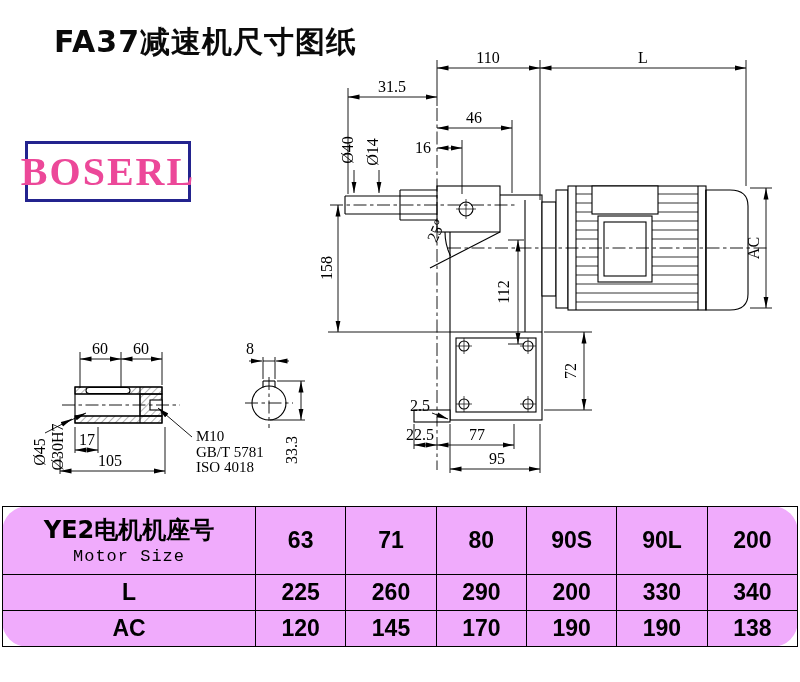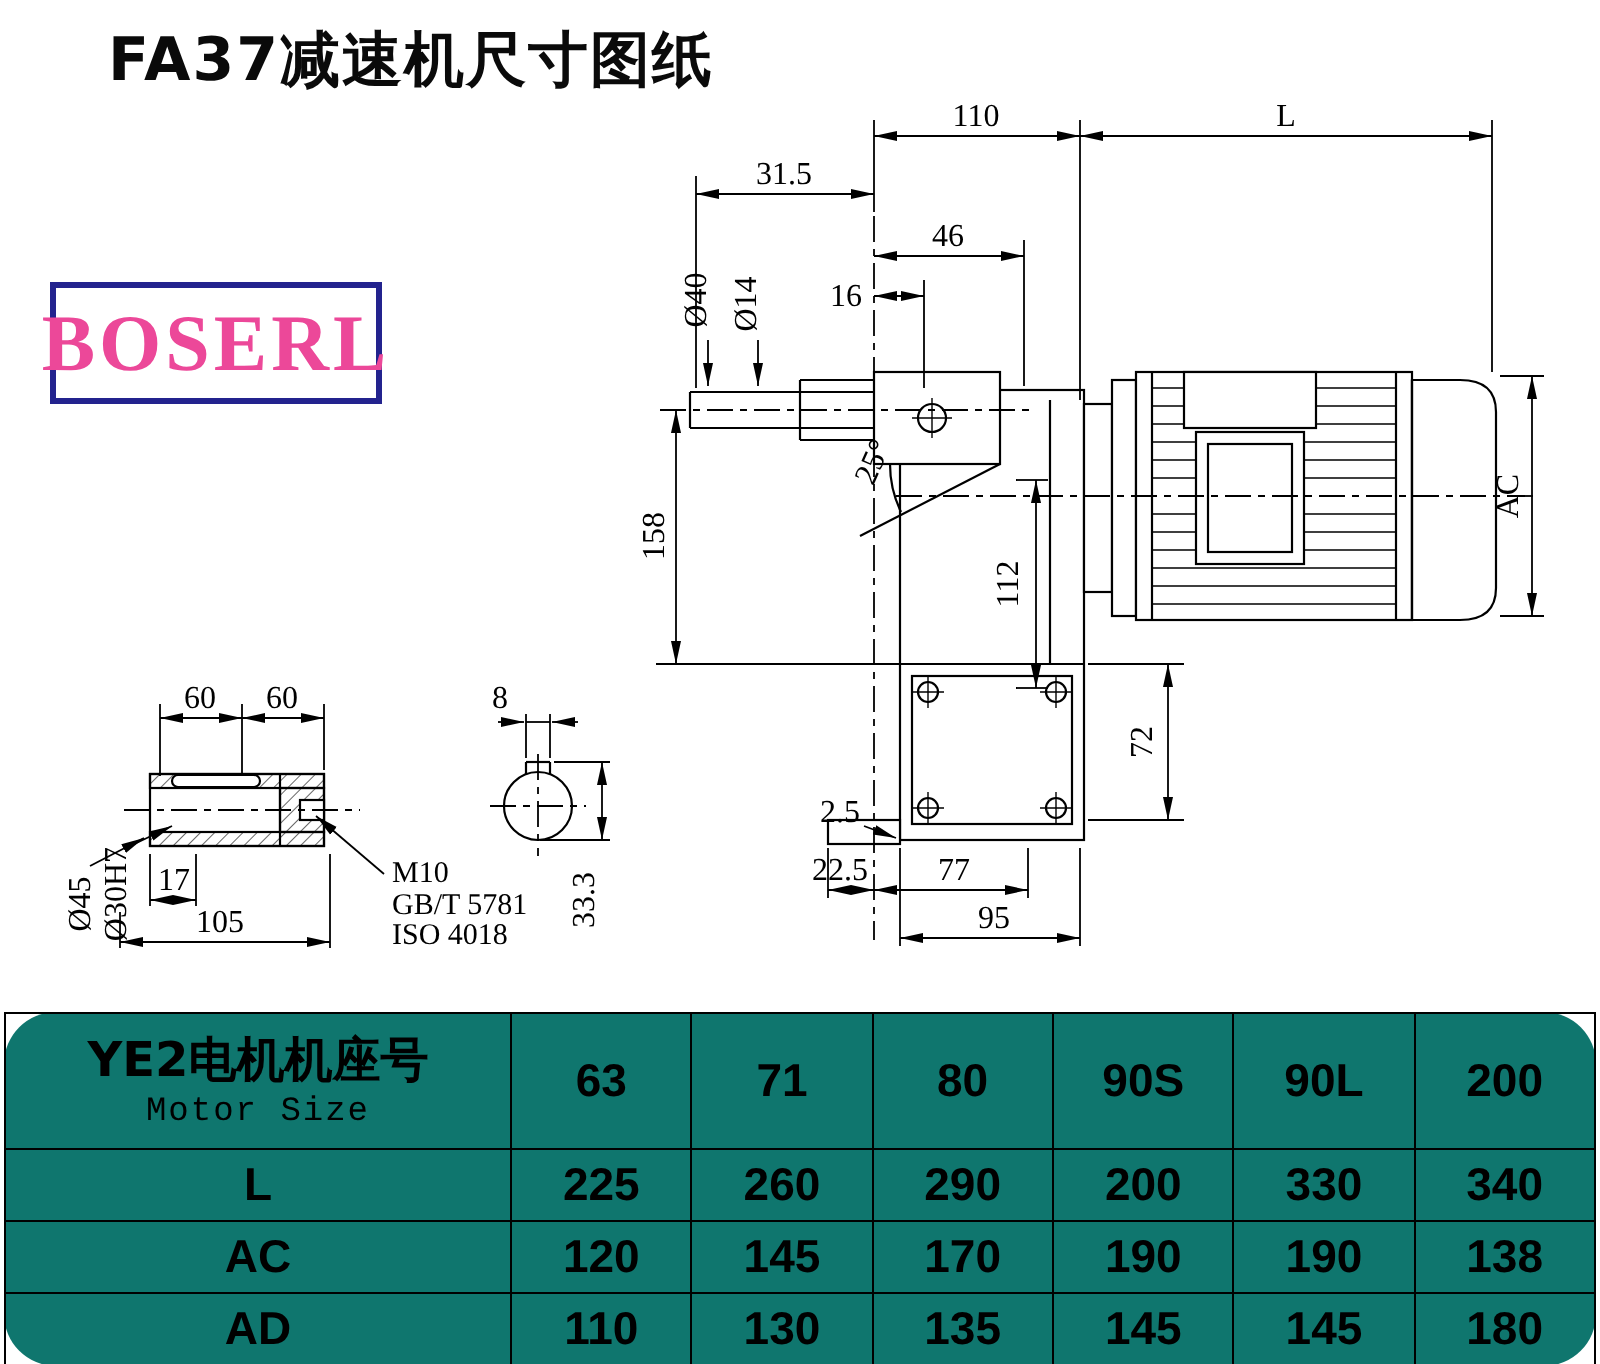--- a/index.html
+++ b/index.html
@@ -1,20 +1,20 @@
 <!DOCTYPE html>
 <html><head>
 <meta charset="utf-8">
 <style>
   * { margin:0; padding:0; box-sizing:border-box; }
   html,body { width:800px; height:682px; background:#ffffff; }
   body { position:relative; overflow:hidden; font-family:"Liberation Sans","DejaVu Sans",sans-serif; color:#000; }
 
   .page-title{
-    position:absolute; left:54px; top:10px;
+    position:absolute; left:54px; top:22px;
     font-size:30px; font-weight:700; letter-spacing:1px; color:#0a0a0a;
     font-family:"DejaVu Sans","Liberation Sans",sans-serif;
   }
 
   .logo-box{
     position:absolute; left:25px; top:141px; width:166px; height:61px;
     border:3px solid #23238e; background:#fff;
     display:flex; align-items:center; justify-content:center;
   }
   .logo-box span{
@@ -28,21 +28,21 @@
   .dims{ stroke:#000; stroke-width:0.9; fill:none; }
   svg text{
     stroke:none; fill:#000;
     font-family:"Liberation Serif","DejaVu Serif",serif;
     font-size:16px;
   }
   svg text.small{ font-size:15px; }
 
   table.size-table{
     position:absolute; left:2px; top:506px; width:796px;
-    border-collapse:collapse; table-layout:fixed; background:#0f766e;border-radius:26px;
+    border-collapse:collapse; table-layout:fixed; background:#f0abfc;border-radius:26px;
   }
   table.size-table td{
     border:1.5px solid #000; text-align:center; vertical-align:middle;
     font-weight:700; font-size:23px; height:36px; padding:0;
   }
   table.size-table tr.hdr td{ height:68px; }
   td.label-col{ width:253px; }
   .hdr-cn{ font-size:24px; font-weight:700; line-height:1.3;
            font-family:"DejaVu Sans","Liberation Sans",sans-serif; }
   .hdr-en{ font-size:17px; font-weight:400; letter-spacing:1px;
@@ -257,25 +257,16 @@
     </tr>
     <tr>
       <td class="label-col">AC</td>
       <td>120</td>
       <td>145</td>
       <td>170</td>
       <td>190</td>
       <td>190</td>
       <td>138</td>
     </tr>
-    <tr>
-      <td class="label-col">AD</td>
-      <td>110</td>
-      <td>130</td>
-      <td>135</td>
-      <td>145</td>
-      <td>145</td>
-      <td>180</td>
-    </tr>
   </tbody>
     </table>
 
 </div>
 
 </body></html>

